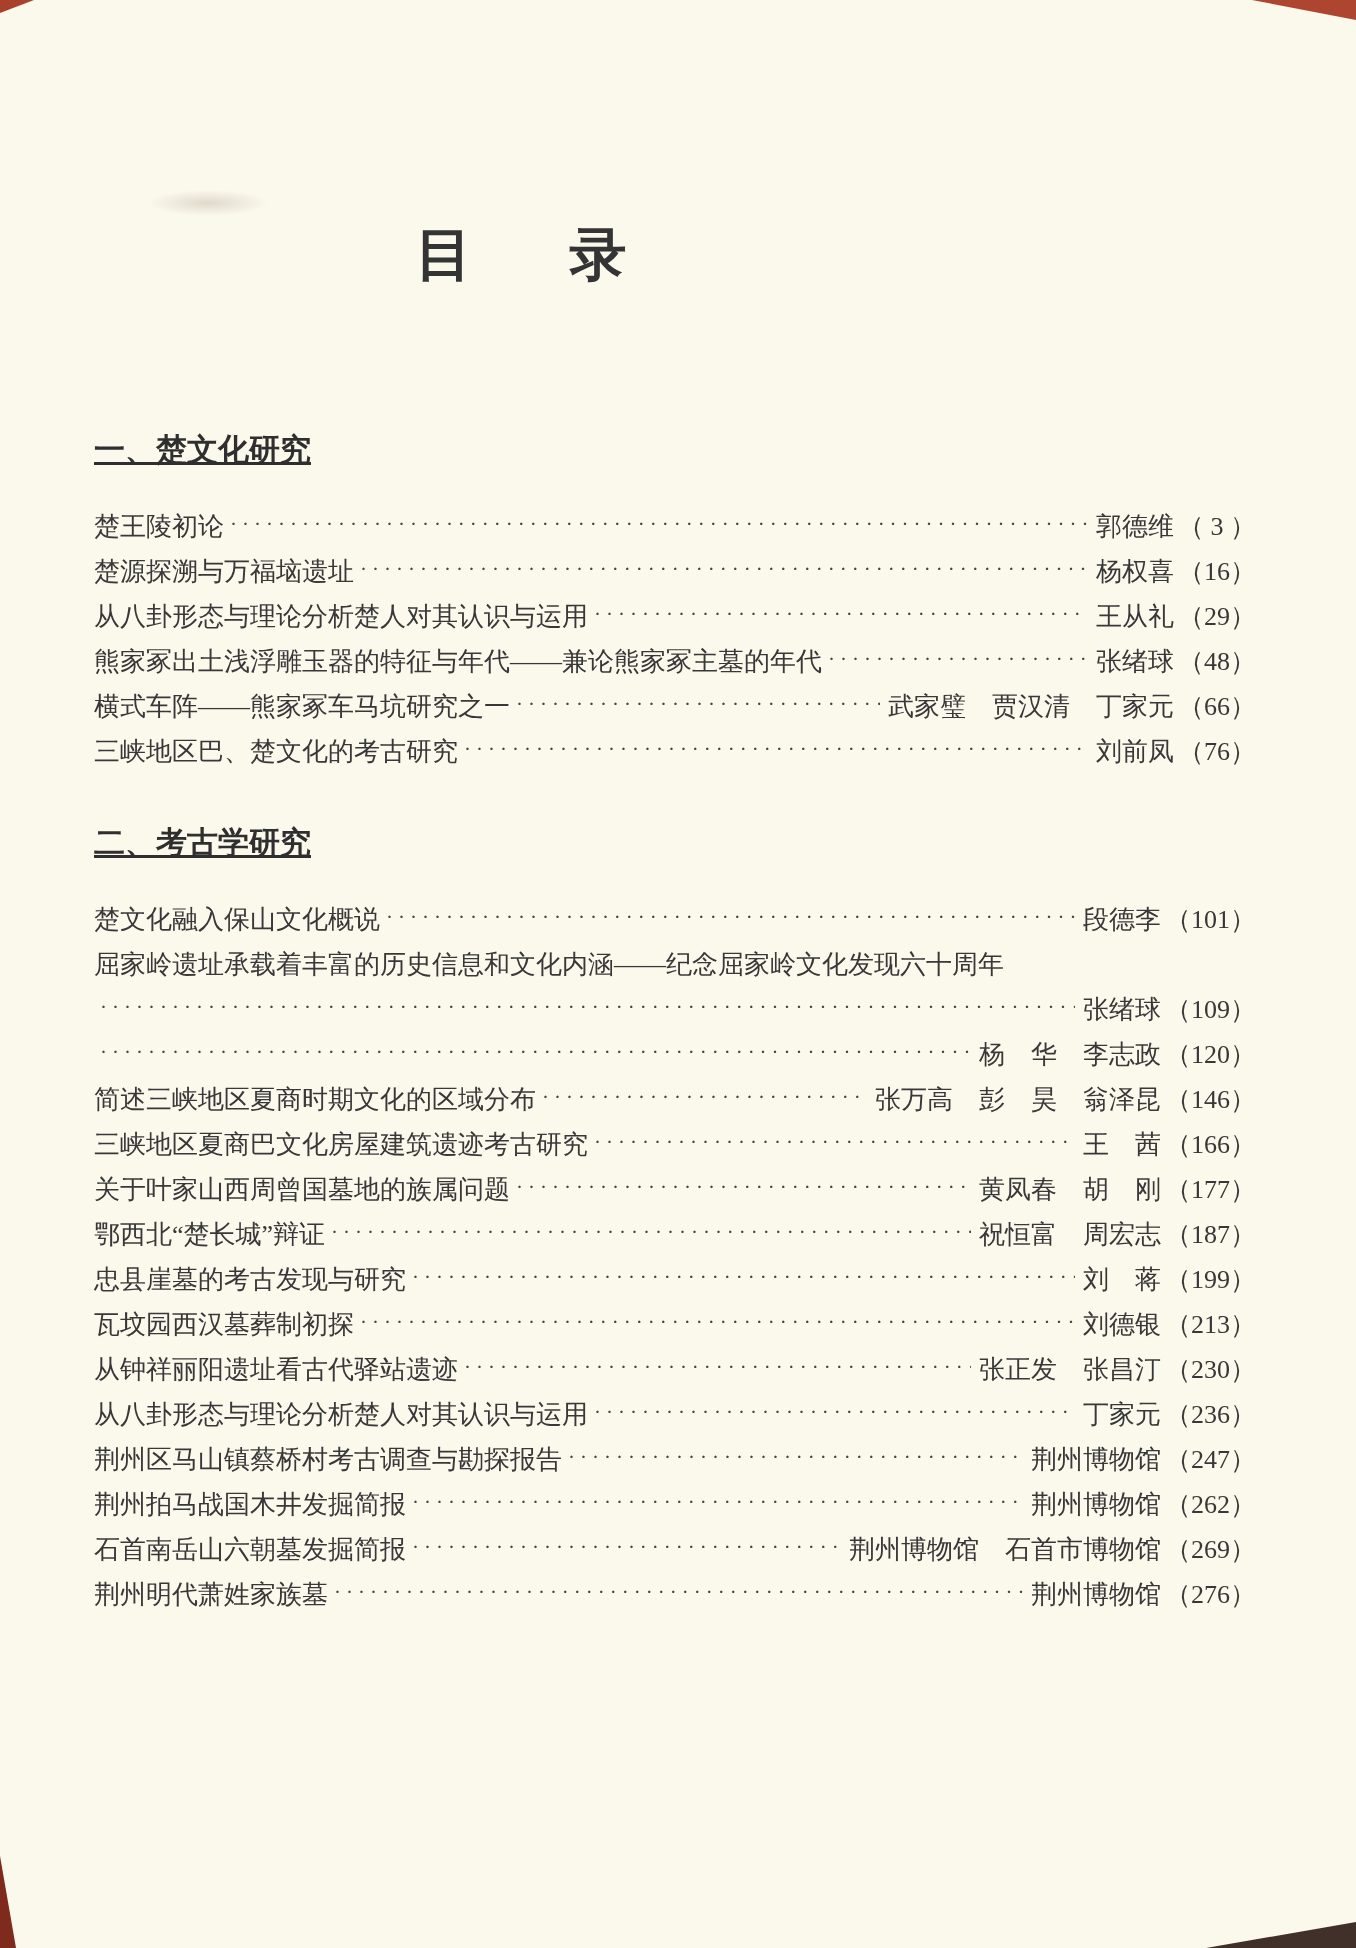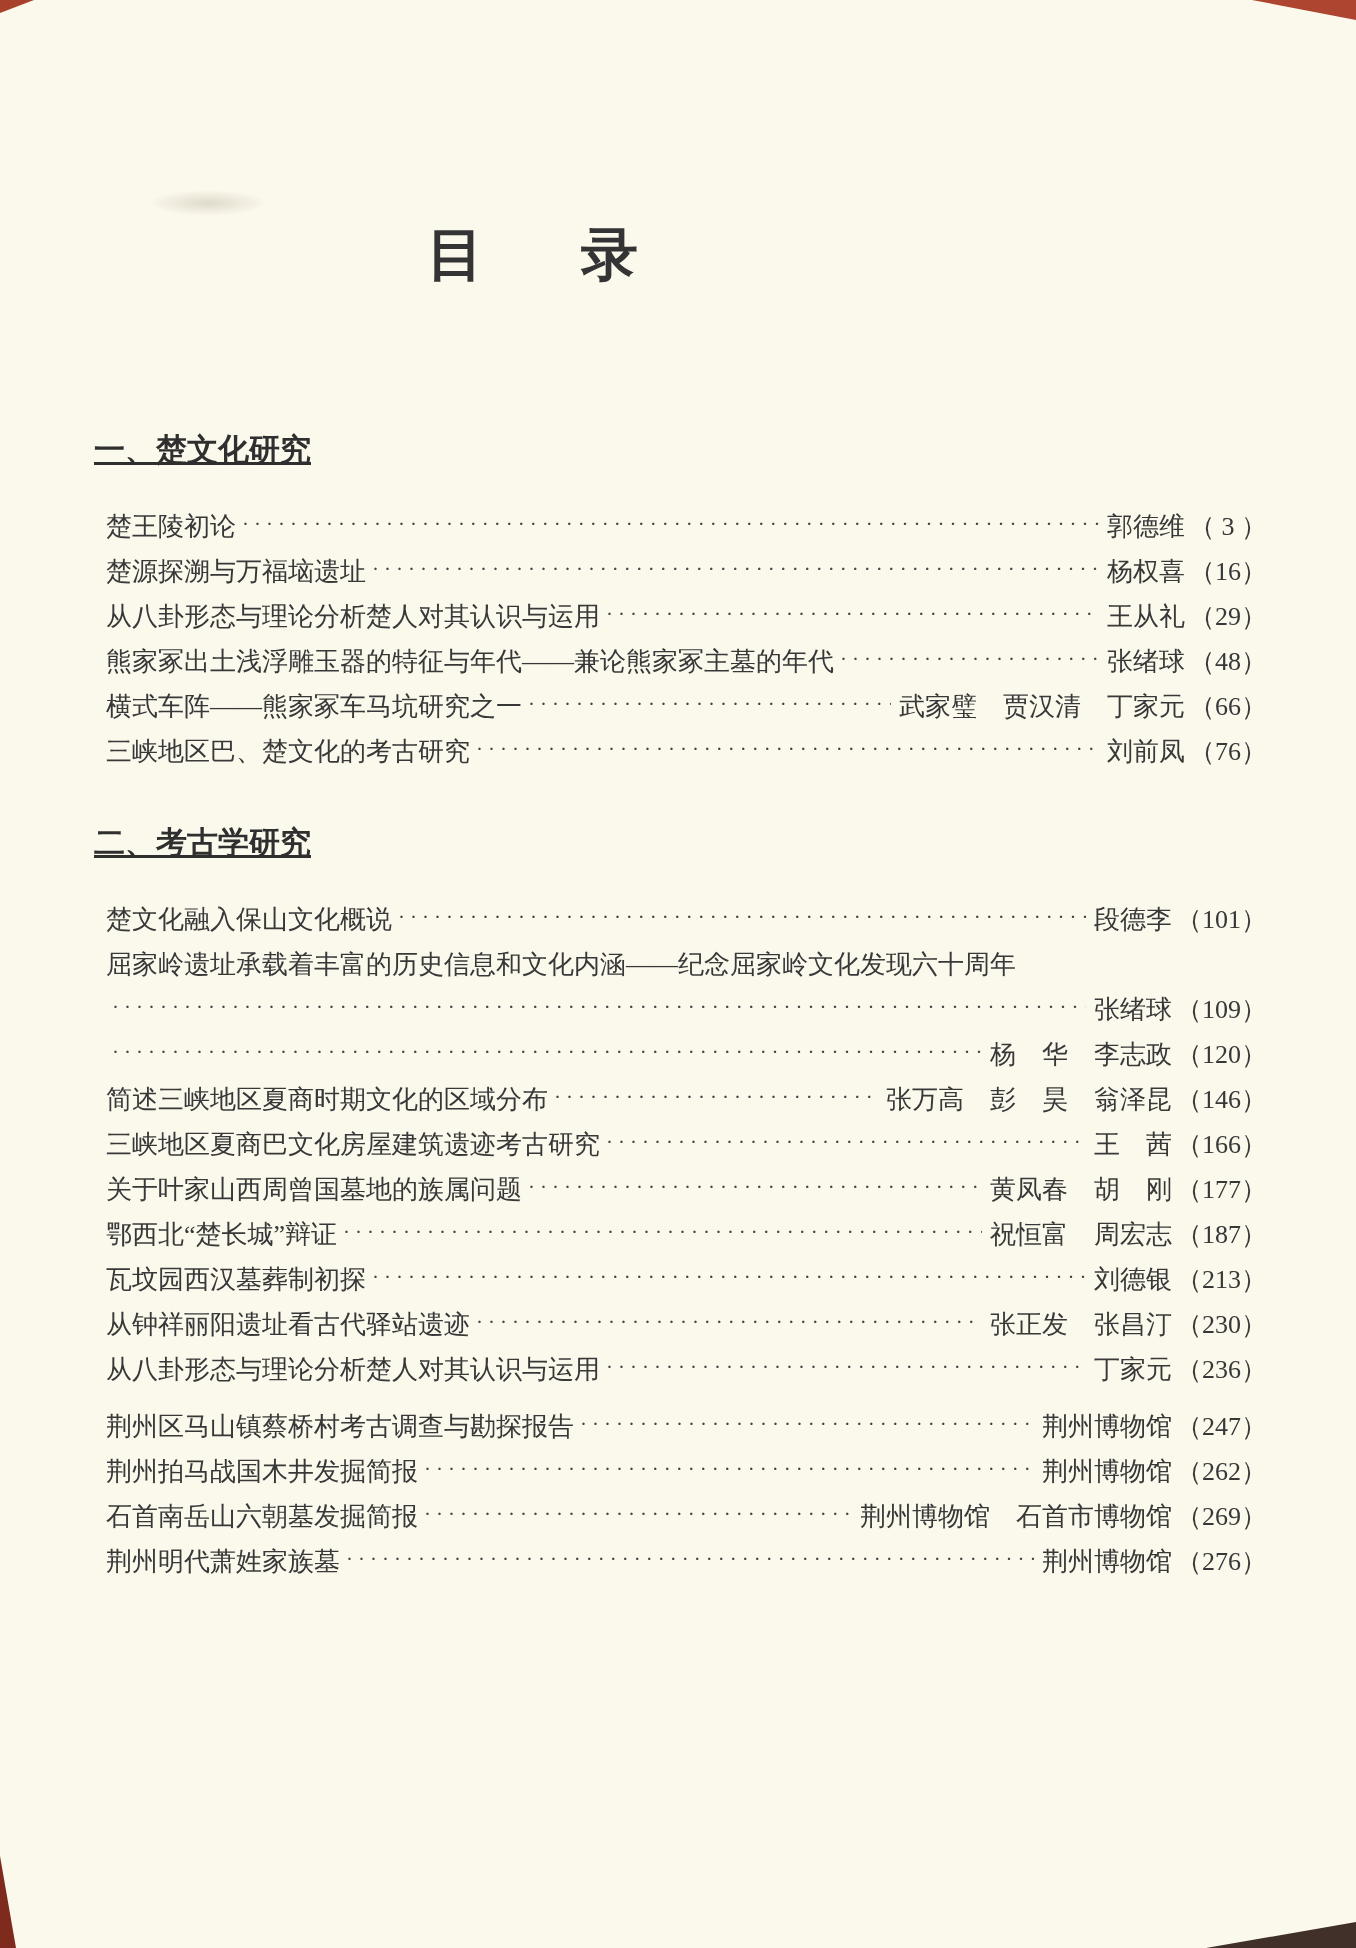--- a/index.html
+++ b/index.html
@@ -7,21 +7,21 @@
     width: 1356px; height: 1948px;
     background: #fbf8ec;
     position: relative;
     overflow: hidden;
     font-family: "Liberation Serif", "DejaVu Serif", serif;
     color: #383838;
   }
   .page {
     box-sizing: border-box;
     width: 1356px; height: 1652px;
-    padding: 226px 77px 0 94px;
+    padding: 226px 100px 0 94px;
     position: relative;
   }
   .doc-title {
     font-size: 57px;
     font-weight: bold;
     line-height: 1;
     letter-spacing: 0.35em;
     text-align: center;
     padding-right: 288px;
     margin: 0 0 148px 0;
@@ -30,21 +30,21 @@
   .section-heading {
     font-family: "Liberation Sans", "DejaVu Sans", sans-serif;
     font-size: 31px;
     font-weight: bold;
     line-height: 1.2;
     padding-right: 168px;
     margin: 50px 0 36px 0;
     color: #2f2f2f;
     text-decoration: underline;
   }
-  .entry-list { margin: 12px; }
+  .entry-list { margin: 0; }
   .row {
     display: flex;
     align-items: baseline;
     font-size: 26px;
     line-height: 45px;
     white-space: nowrap;
   }
   .entry-title { flex: 0 0 auto; }
   .leader {
     flex: 1 1 auto;
@@ -159,20 +159,26 @@
           <span class="authors">黄凤春　胡　刚</span>
           <span class="page-label">（177）</span>
         </div>
         <div class="row">
           <span class="entry-title">鄂西北“楚长城”辩证</span>
           <span class="leader"></span>
           <span class="authors">祝恒富　周宏志</span>
           <span class="page-label">（187）</span>
         </div>
         <div class="row">
+          <span class="entry-title">忠县崖墓的考古发现与研究</span>
+          <span class="leader"></span>
+          <span class="authors">刘　蒋</span>
+          <span class="page-label">（199）</span>
+        </div>
+        <div class="row">
           <span class="entry-title">瓦坟园西汉墓葬制初探</span>
           <span class="leader"></span>
           <span class="authors">刘德银</span>
           <span class="page-label">（213）</span>
         </div>
         <div class="row">
           <span class="entry-title">从钟祥丽阳遗址看古代驿站遗迹</span>
           <span class="leader"></span>
           <span class="authors">张正发　张昌汀</span>
           <span class="page-label">（230）</span>

